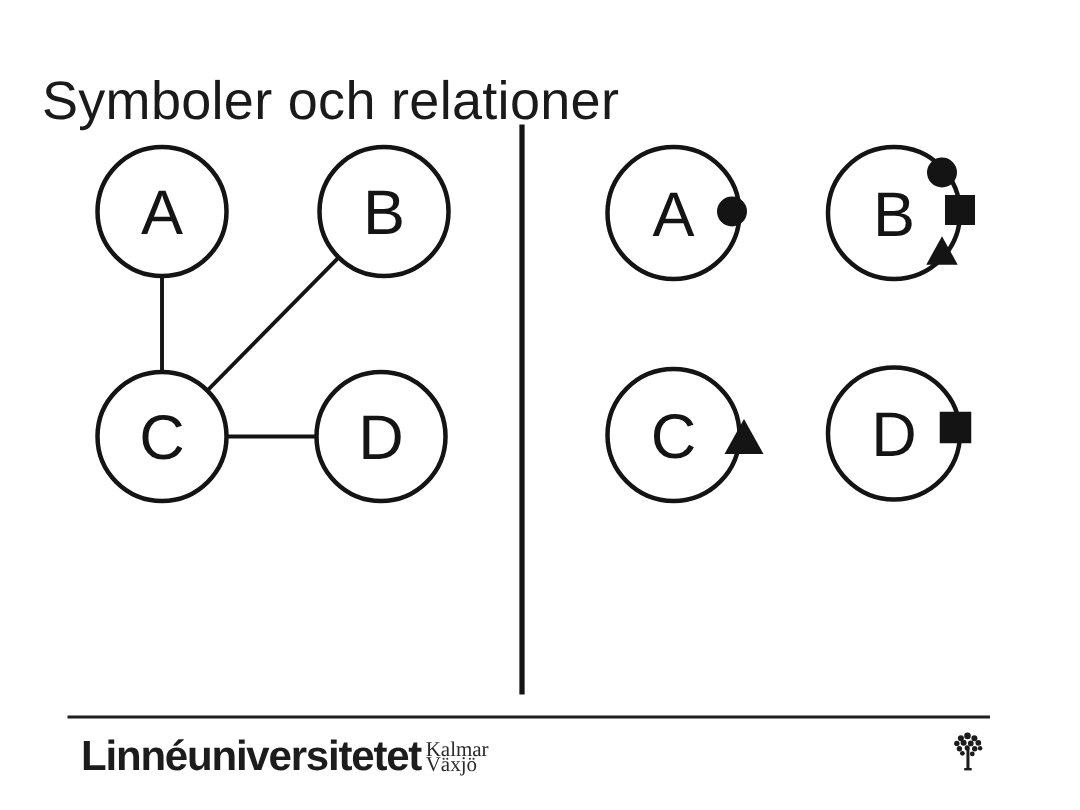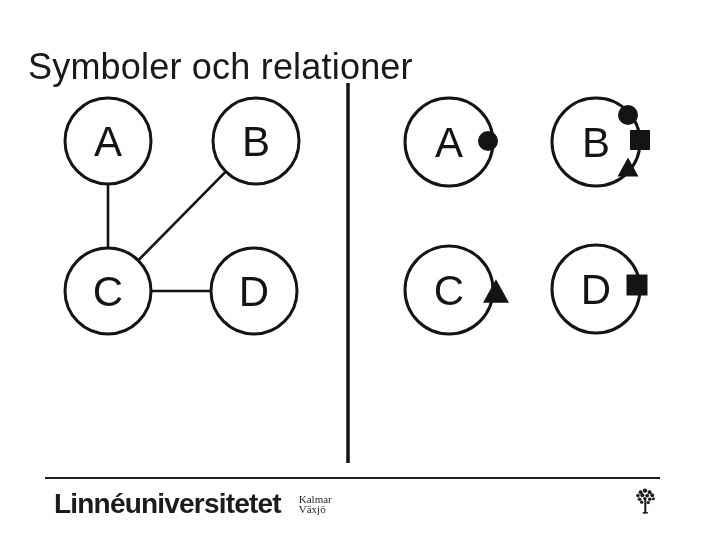--- a/index.html
+++ b/index.html
@@ -19,29 +19,29 @@
   .node-circle{fill:#ffffff;stroke:#141414;stroke-width:3;}
   .node-label{
     font-family:"Liberation Sans",sans-serif;
     font-size:42px;font-weight:400;fill:#141414;text-anchor:middle;
   }
   .marker{fill:#141414;stroke:none;}
   .footer-rule{
     position:absolute;left:45px;top:477px;width:615px;height:0;
     border-top:2px solid #1f1f1f;
   }
-  .logo{position:absolute;left:54px;top:491px;display:flex;align-items:flex-start;}
+  .logo{position:absolute;left:54px;top:491px;display:flex;align-items:center;}
   .logo-text{
     font-size:28px;font-weight:700;letter-spacing:-0.8px;
     color:#1c1c1c;line-height:26px;white-space:nowrap;
   }
   .campus{
-    margin-left:18px;padding-top:3px;
+    margin-left:3px;padding-top:3px;
     font-family:"Liberation Serif",serif;
-    font-size:11px;line-height:10px;color:#2a2a2a;
+    font-size:14px;line-height:10px;color:#2a2a2a;
   }
   .tree{position:absolute;left:635px;top:487px;width:21px;height:30px;}
 </style>
 </head>
 <body>
 
 <h1 class="slide-title">Symboler och relationer</h1>
 
 <svg id="diagram" width="720" height="540" viewBox="0 0 720 540">
     <line x1="108" y1="141" x2="108" y2="291" class="edge"></line>

